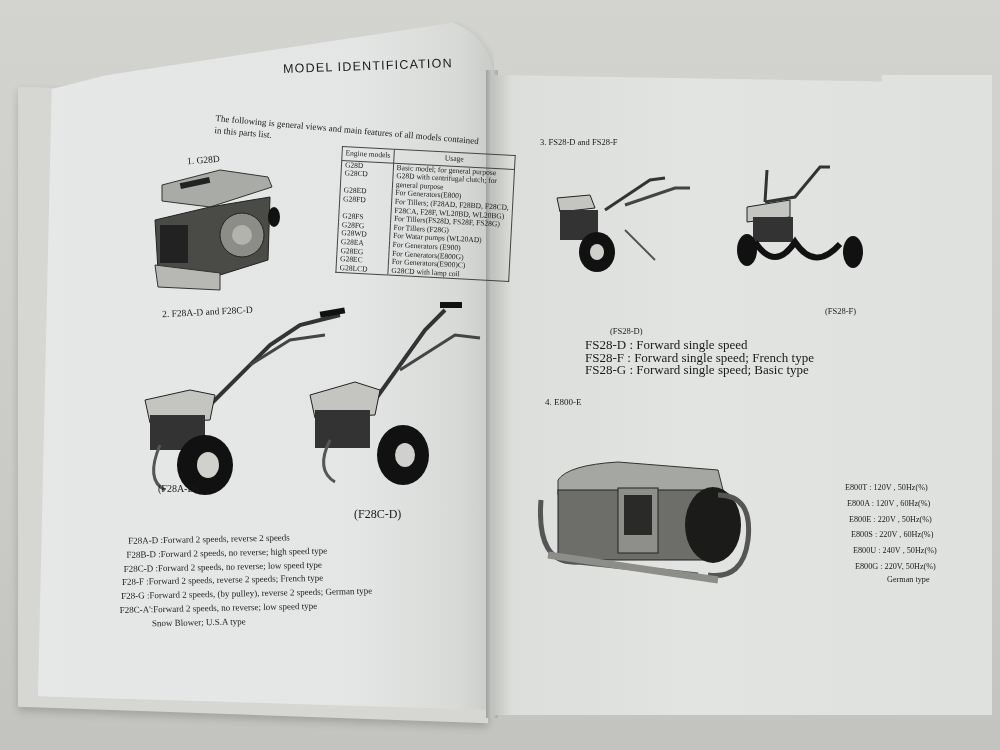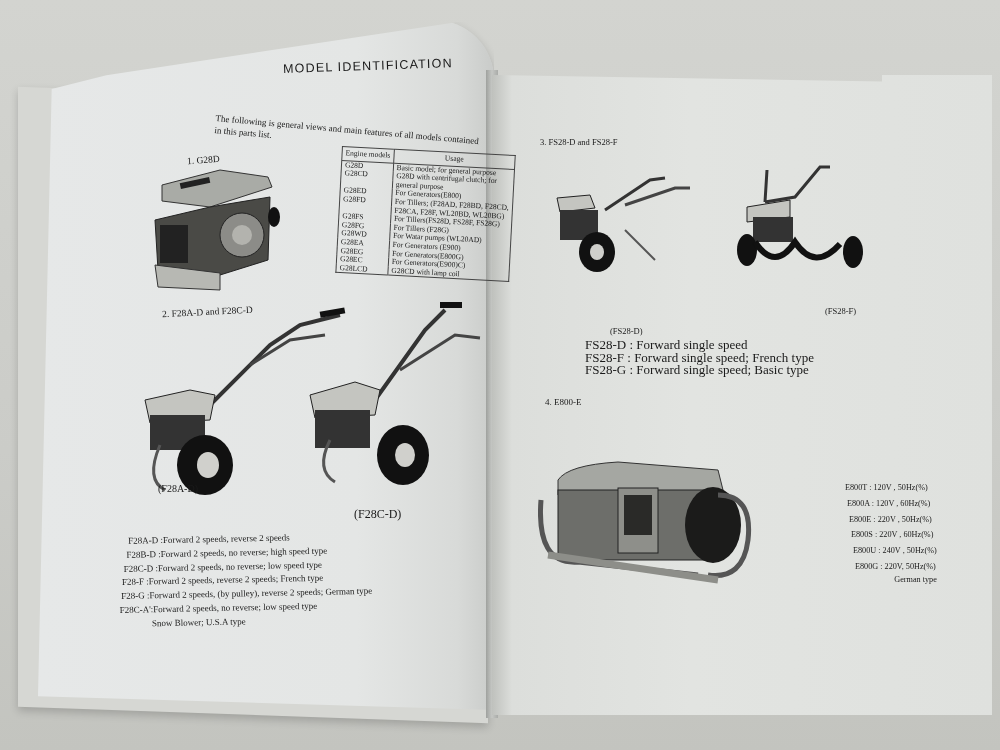--- a/index.html
+++ b/index.html
@@ -202,14 +202,14 @@
   <path d="M10 105 L180 130" stroke="#8d8e89" stroke-width="7"></path>
 </svg>
 
 <div class="e-lines">
   <div style="padding-left:0px">E800T : 120V , 50Hz(%)</div>
   <div style="padding-left:2px">E800A : 120V , 60Hz(%)</div>
   <div style="padding-left:4px">E800E : 220V , 50Hz(%)</div>
   <div style="padding-left:6px">E800S : 220V , 60Hz(%)</div>
   <div style="padding-left:8px">E800U : 240V , 50Hz(%)</div>
   <div style="padding-left:10px">E800G : 220V, 50Hz(%)</div>
-  <div style="padding-left:42px;line-height:10px;text-align:right;">German type</div>
+  <div style="padding-left:42px;line-height:10px;">German type</div>
 </div>
 
 </body></html>

